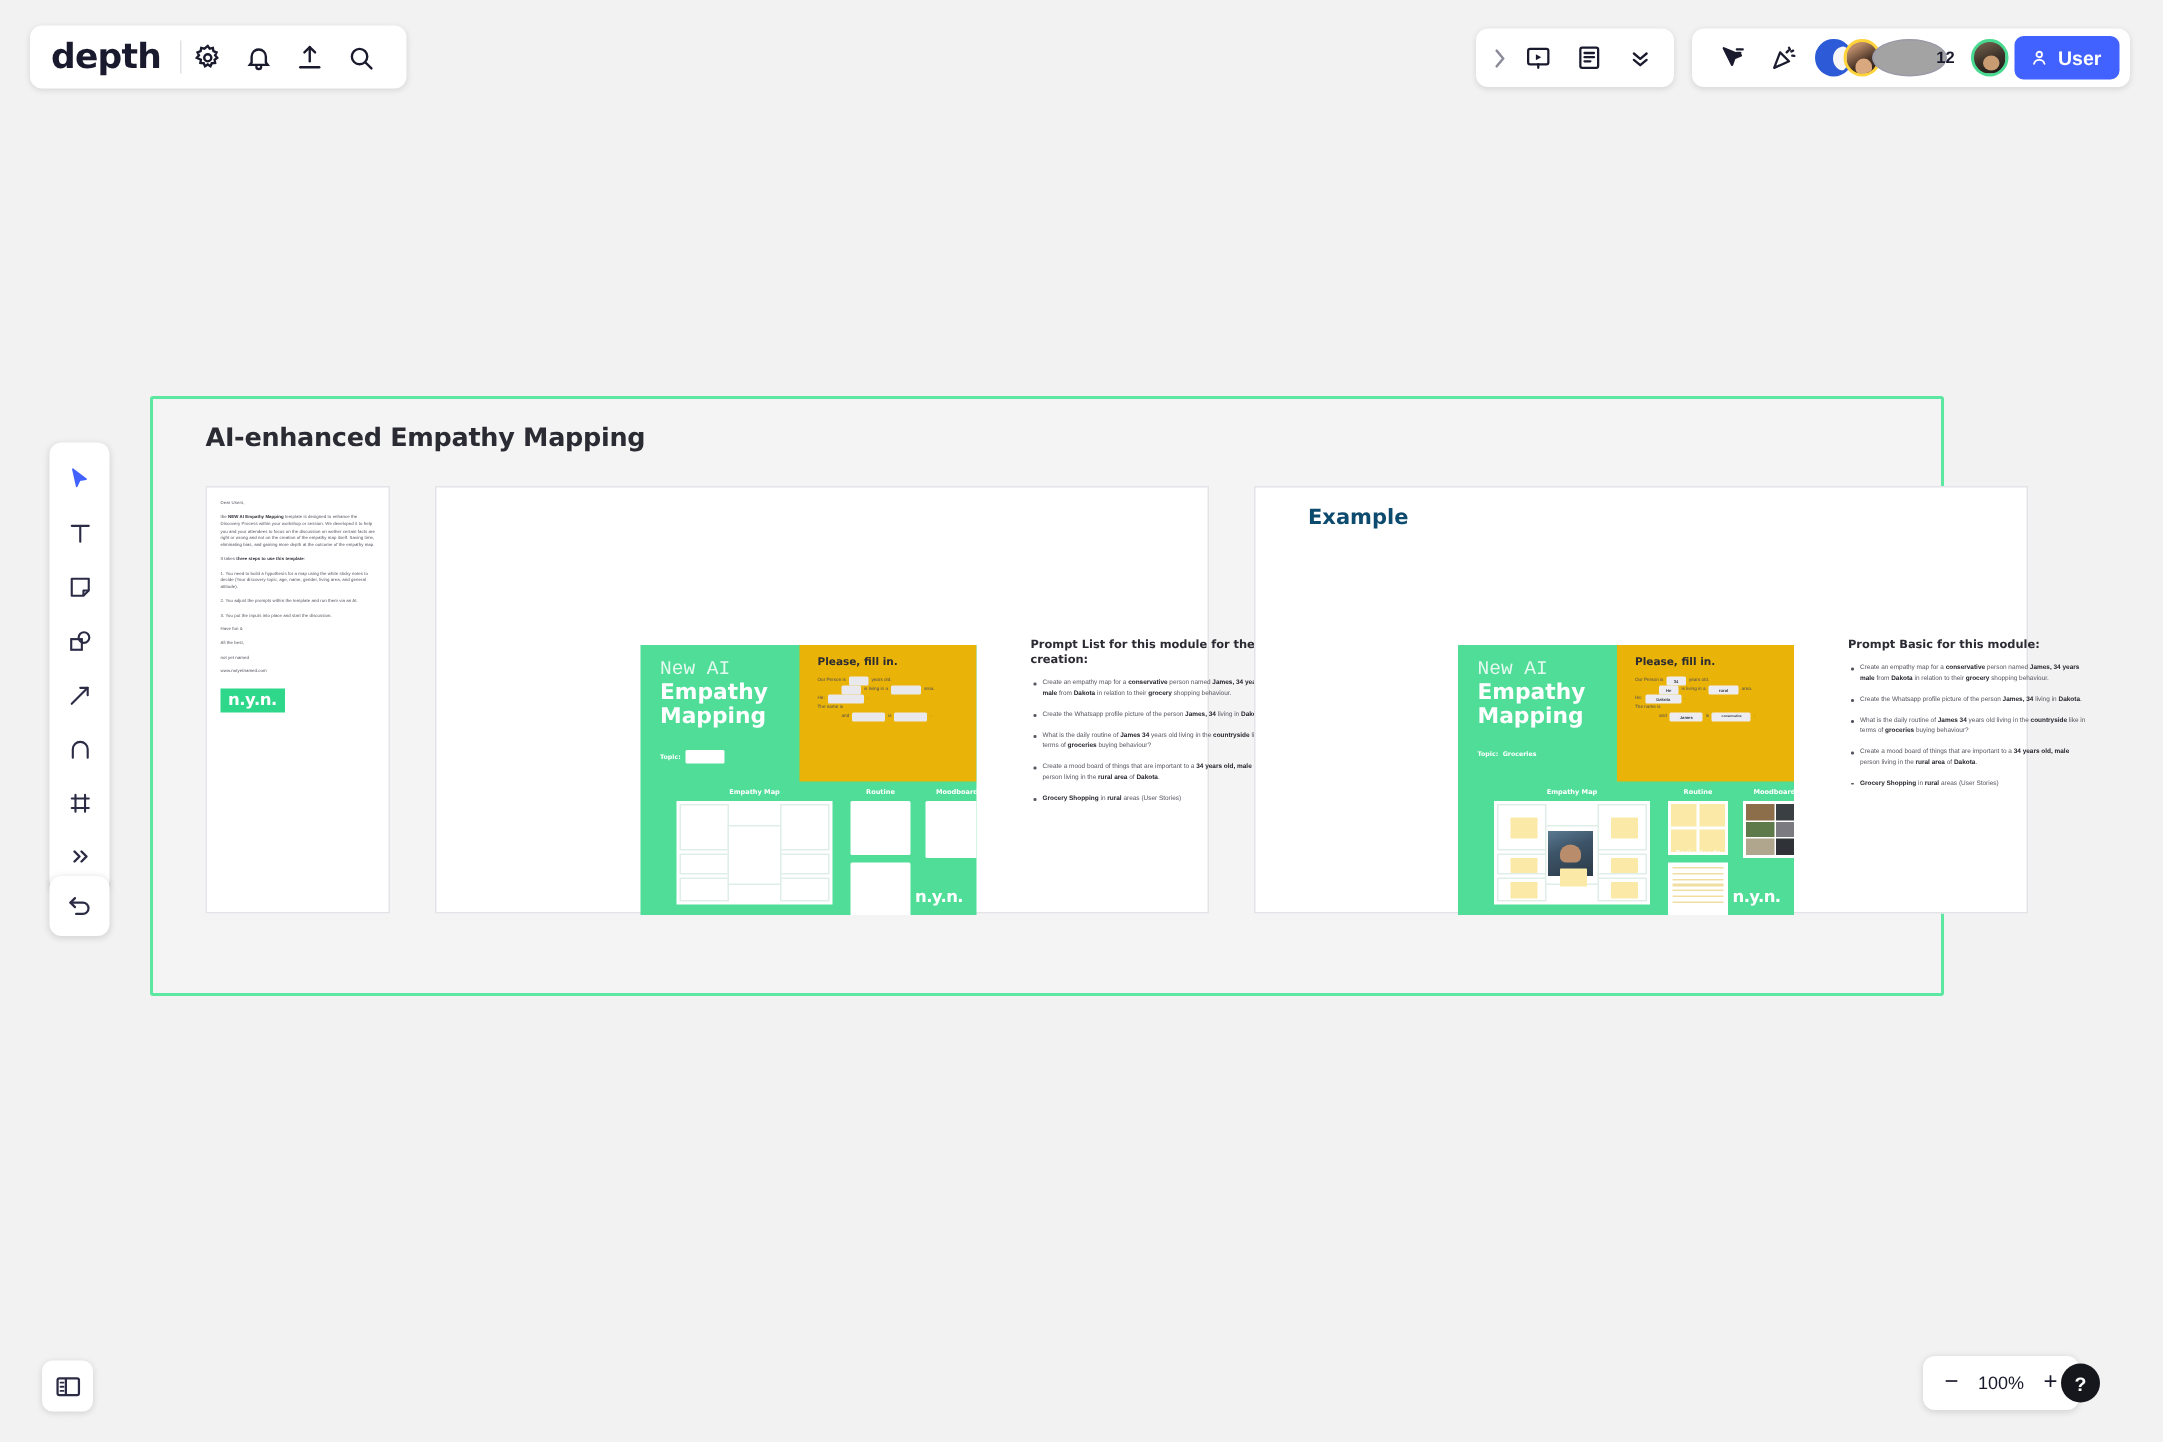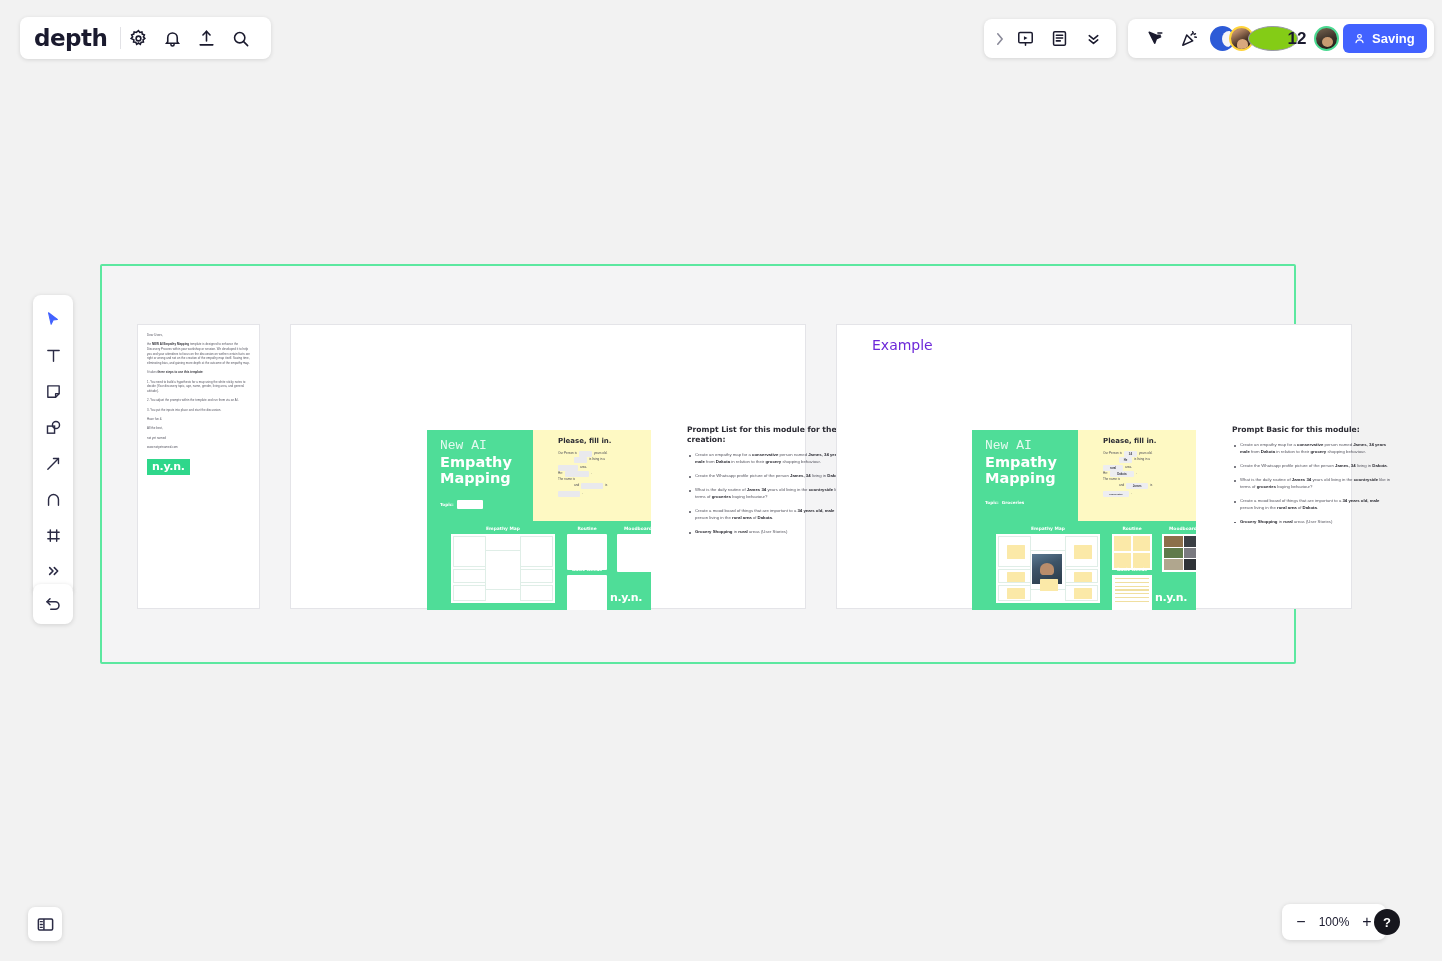--- a/index.html
+++ b/index.html
@@ -67,23 +67,23 @@
     background: linear-gradient(150deg,#b98a68 20%,#4a3426 60%,#2d2018 100%);
     border-color: #ffd43b;
   }
   .av-photo1::before {
     content:""; position:absolute; left:6px; top:11px;
     width:11px; height:11px; border-radius:50% 50% 40% 40%;
     background:#d9a87e;
   }
   .av-count {
     width: 25px; height: 25px; border-radius: 50%;
-    border: 1.5px solid #9a9aa8; background: #84cc16;
+    border: 1.5px solid #9a9aa8; background: #a3a3a3;
     margin-left: -6px; display: flex; align-items: center;
-    justify-content: center; font-size: 17px; font-weight: 600;
+    justify-content: center; font-size: 11px; font-weight: 600;
     color: #1a1a2e; position: relative; z-index: 2; padding-left: 48px;
   }
   .av-photo2 {
     width: 25px; height: 25px; border-radius: 50%;
     margin-left: 10px; border: 2px solid #4ad991; overflow: hidden;
     background: linear-gradient(160deg,#6d5c4a 10%,#3a3028 55%,#1e1a16 100%);
     position: relative;
   }
   .av-photo2::before {
     content:""; position:absolute; left:6px; top:9px;
@@ -185,21 +185,21 @@
   
   .module-card {
     position: absolute; background: #fff;
     border: 1px solid #e4e4e8;
   }
   #card-operator { left: 188px; top: 58px; width: 516px; height: 285px; }
   #card-example  { left: 734px; top: 58px; width: 516px; height: 285px; }
   .card-head {
     position: absolute; left: 35px; top: 12px;
     font-family: "DejaVu Sans", sans-serif;
-    font-size: 14px; font-weight: 400; color: #6d28d9;
+    font-size: 14px; font-weight: 700; color: #0c4a6e;
   }
 
   
   .slide {
     position: absolute; background: #4fdd98;
     overflow: hidden;
   }
   #slide-operator { left: 136px; top: 105px; width: 224px; height: 180px; }
   #slide-example  { left: 135px; top: 105px; width: 224px; height: 180px; }
   .slide-top { position: absolute; left:0; top:0; right:0; height: 91px; }
@@ -220,21 +220,21 @@
   }
   .topic-blank {
     width: 26px; height: 9px; background: #fff; border-radius: 1px;
   }
   .topic-value {
     font-size: 4.2px; font-weight: 700; color: #fff;
     font-family: "DejaVu Sans", sans-serif;
   }
   .fill-panel {
     position: absolute; right: 0; top: 0; width: 118px; height: 91px;
-    background: #fef9c3; padding: 7px 25px;
+    background: #eab308; padding: 7px 12px;
   }
   .fill-title {
     font-family: "DejaVu Sans", sans-serif;
     font-size: 7px; font-weight: 700; color: #2b2b33;
     margin-bottom: 6px;
   }
   .fill-line {
     font-size: 3.1px; color: #4a4a55; line-height: 1.9;
     display: flex; align-items: center; flex-wrap: wrap; gap: 2px;
   }
@@ -413,21 +413,21 @@
     <div class="avatar av-blue"></div>
     <div class="avatar av-photo1"></div>
     <div class="av-count">12</div>
   </div>
   <div class="av-photo2"></div>
   <div class="share-btn">
     <svg width="13" height="13" viewBox="0 0 24 24" fill="none" stroke="#fff" stroke-width="2.2" stroke-linecap="round">
       <circle cx="12" cy="8" r="3.4"></circle>
         <path d="M5.5 19.5c.8-3.4 3.4-5 6.5-5s5.7 1.6 6.5 5"></path>
     </svg>
-    <span>Saving</span>
+    <span>User</span>
   </div>
 </div>
 
 <div class="lefttool">
   <div class="lt-item">
     <svg width="17" height="17" viewBox="0 0 24 24" fill="#4262ff" stroke="#4262ff" stroke-width="1.5" stroke-linejoin="round">
       <path d="M5 2.5l12.5 9.5-6 .8-2.8 6z"></path>
     </svg>
   </div>
   <div class="lt-item">
@@ -486,20 +486,21 @@
 </div>
 
 <div class="zoombar">
   <div class="zb-btn">−</div>
   <div class="zb-level">100%</div>
   <div class="zb-btn">+</div>
 </div>
 <div class="help-btn">?</div>
 
 <div class="frame">
+  <div class="frame-title">AI-enhanced Empathy Mapping</div>
 
   <div class="letter-card">
     <div class="lt-text">
       <p>Dear Users,</p>
       <p>
         the <b>NEW AI Empathy Mapping</b> template is designed to enhance the Discovery Process within your workshop or session. We developed it to help you and your attendees to focus on the discussion on wether certain facts are right or wrong and not on the creation of the empathy map itself. Saving time, eliminating bias, and gaining more depth at the outcome of the empathy map.
       </p>
       <p>It takes <b>three steps to use this template</b>:</p>
       <p>1. You need to build a hypothesis for a map using the white sticky notes to decide (Your discovery topic, age, name, gender, living area, and general attitude).</p>
       <p>2. You adjust the prompts within the template and run them via an AI.</p>

